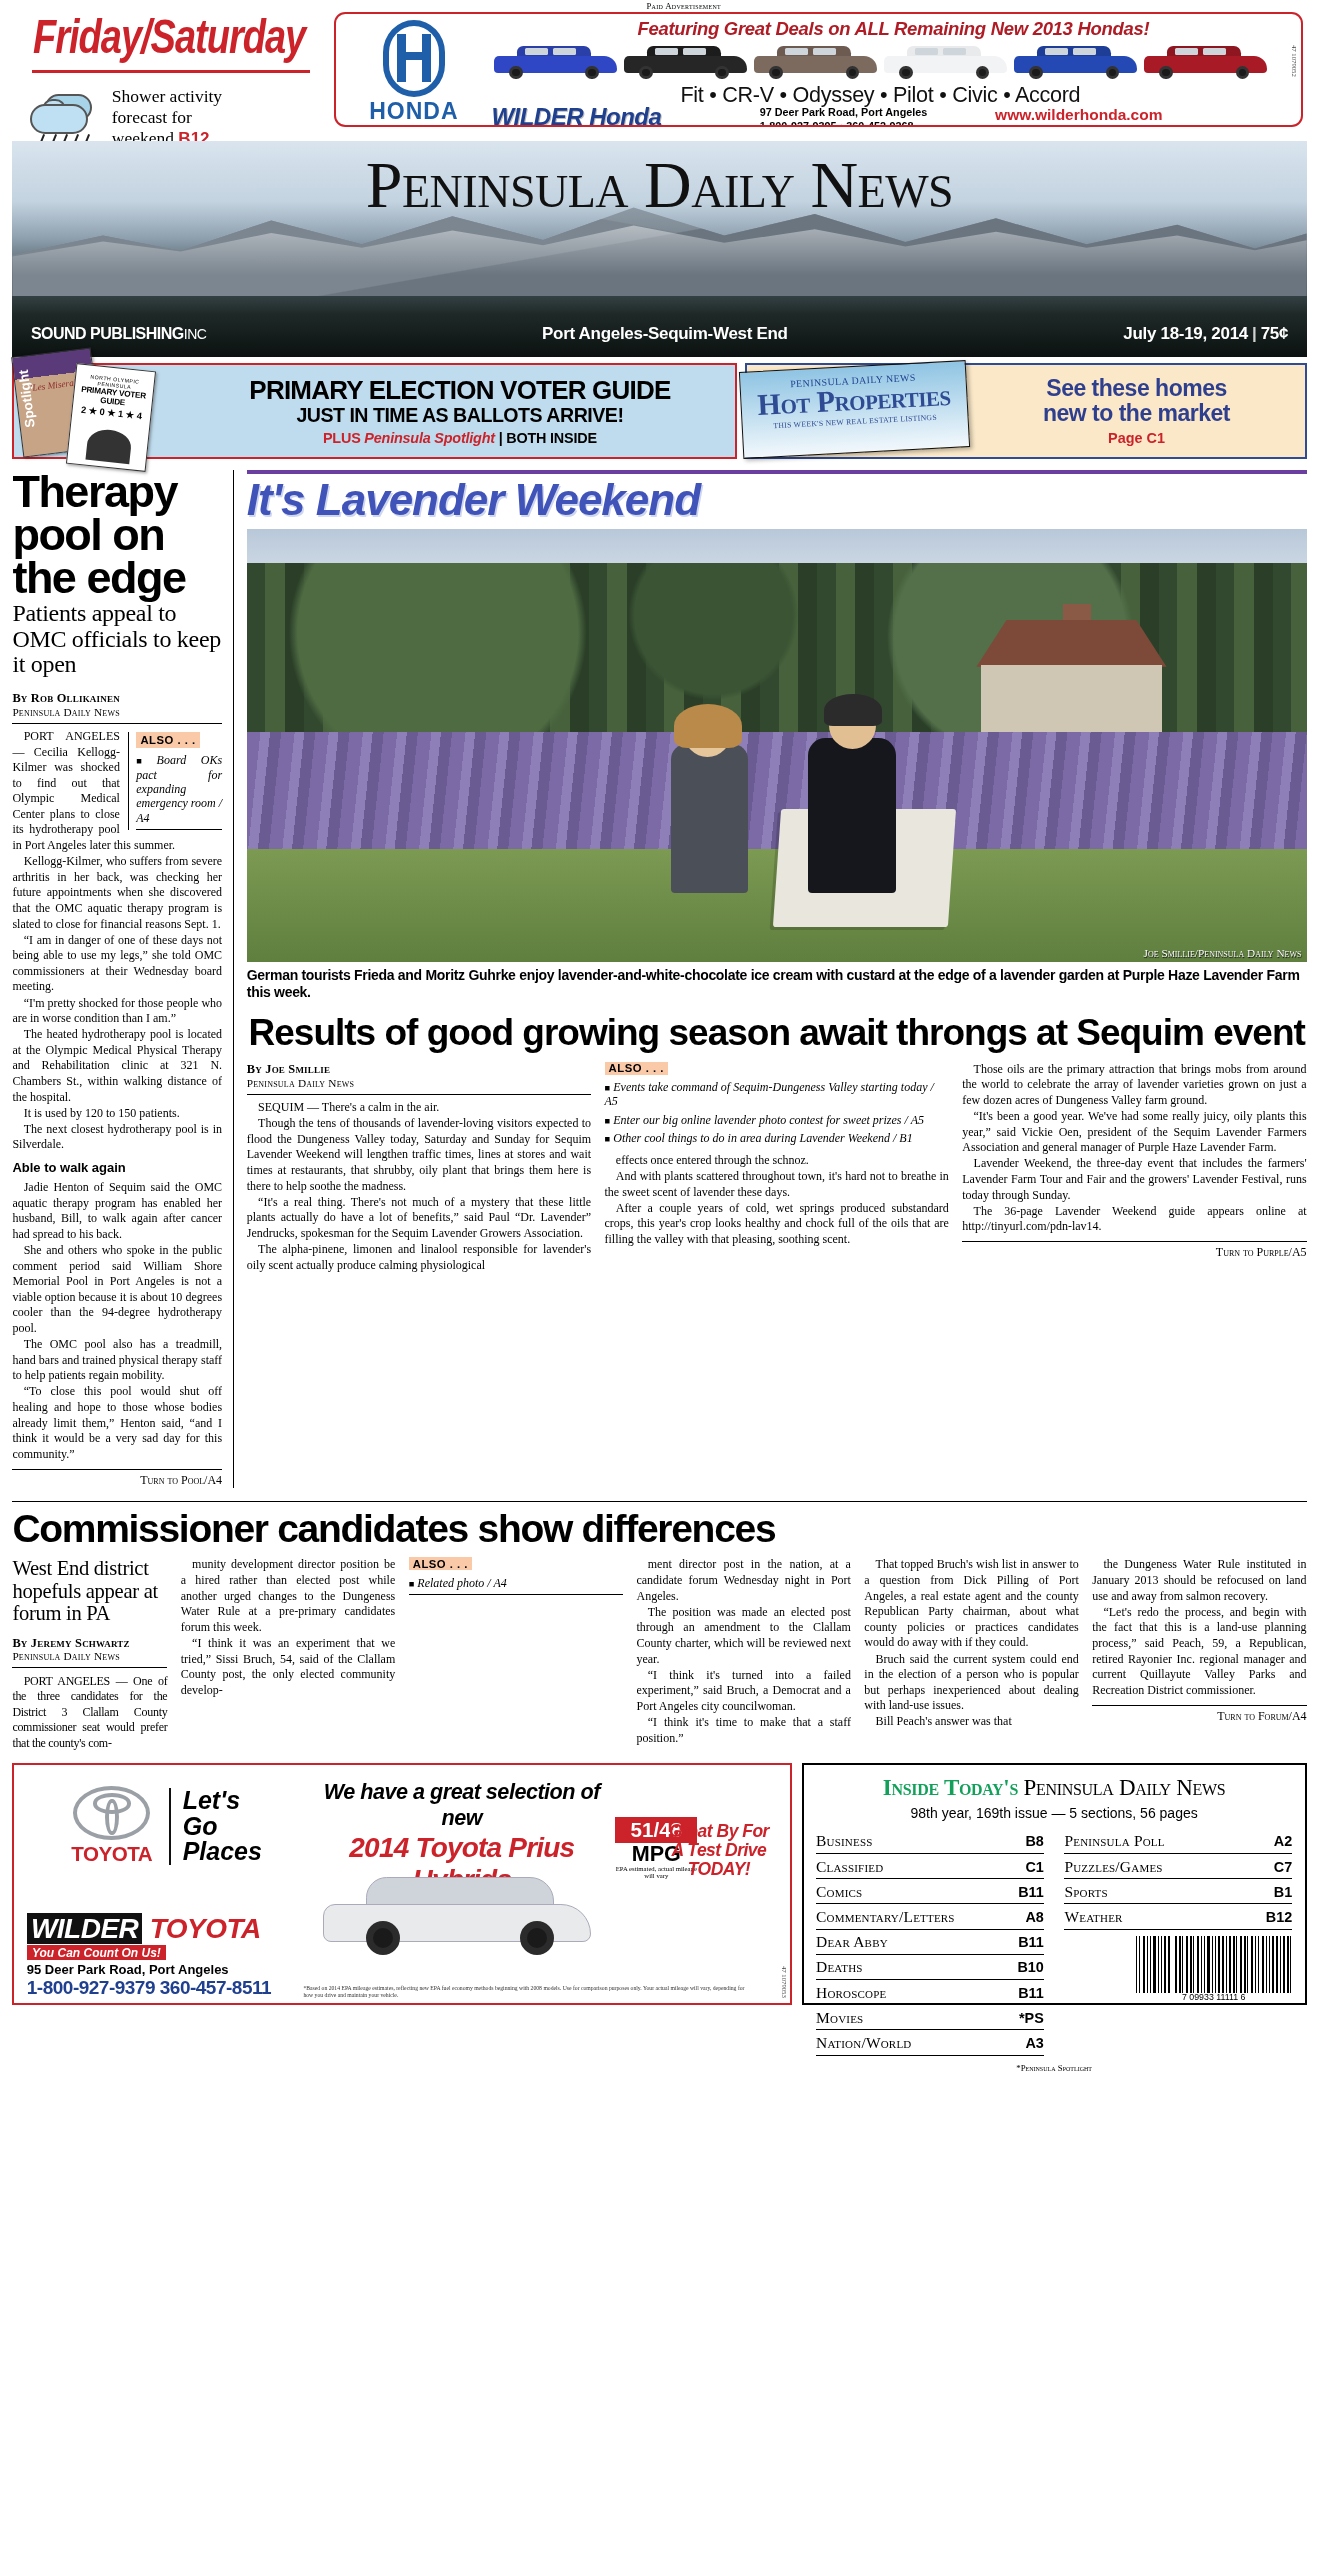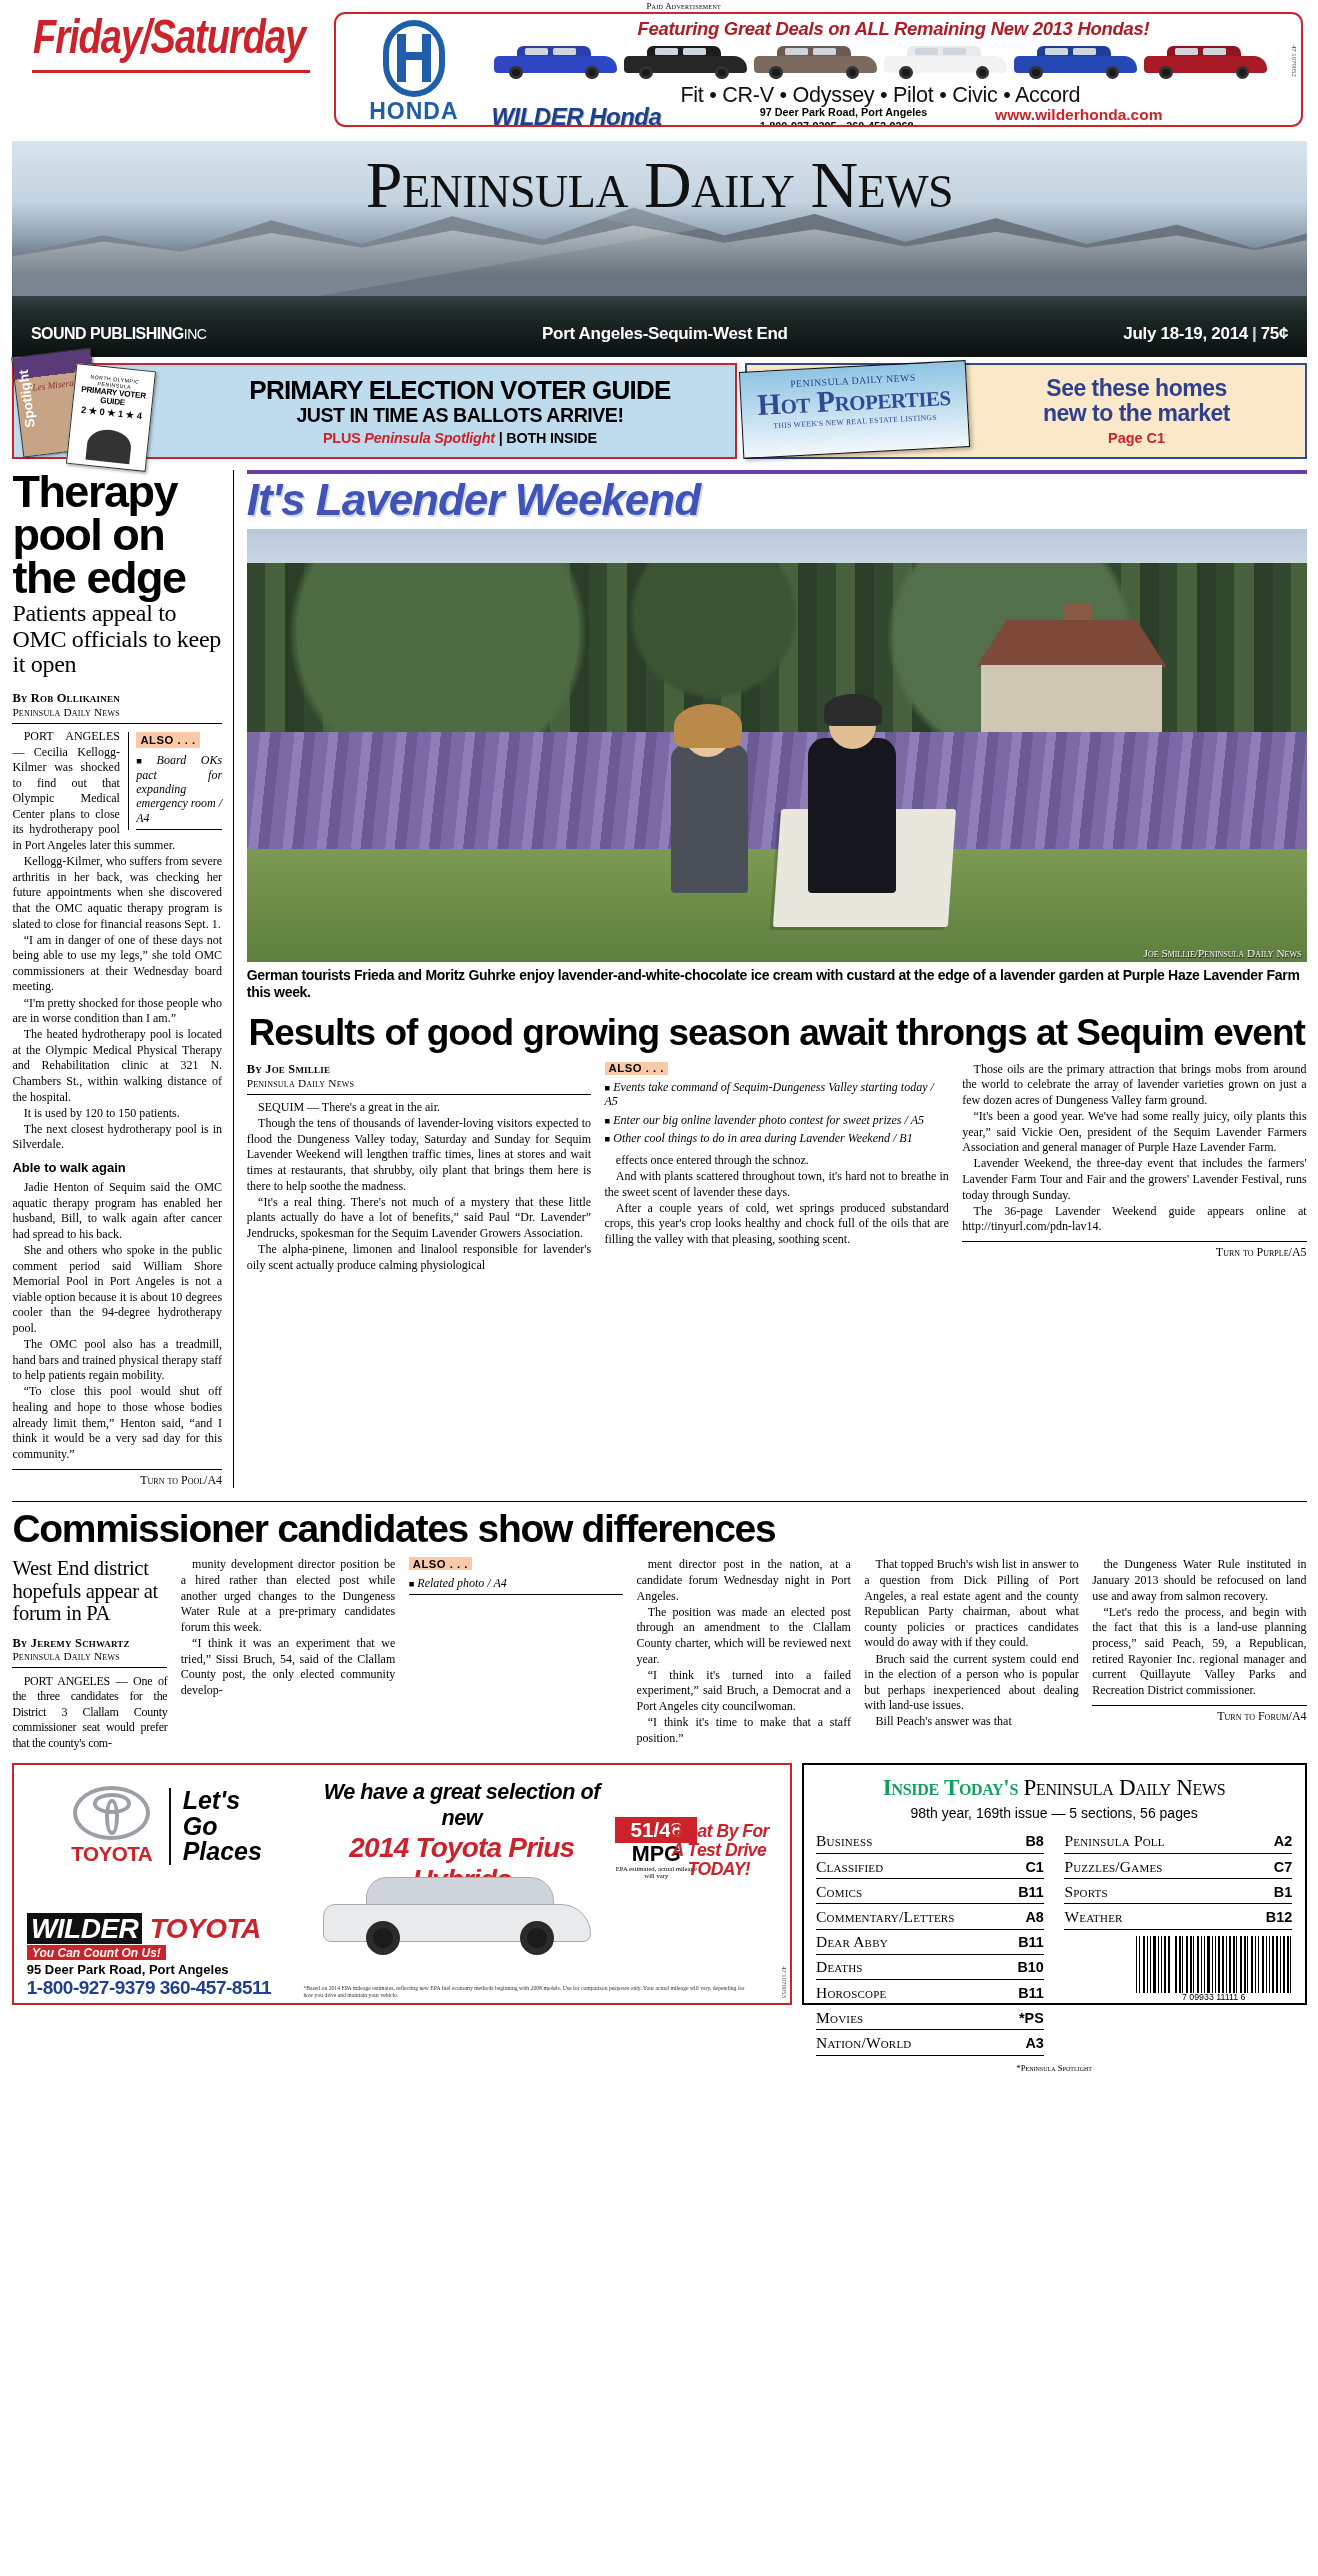--- a/index.html
+++ b/index.html
@@ -304,20 +304,40 @@
 </style>
 </head>
 <body>
 
 <div class="page">
 
   <div class="topstrip">
     <div class="friday-box">
       <div class="friday-word">Friday/Saturday</div>
       <div class="friday-rule"></div>
+      <div class="wx-row">
+        <div class="wx-icon">
+          <div class="cloud-a"></div>
+            <div class="cloud-c"></div>
+            <div class="cloud-b"></div>
+          <div class="rain">
+            <i style="left:2.1px"></i>
+              <i style="left:13.4px"></i>
+              <i style="left:25px"></i>
+              <i style="left:36px"></i>
+              <i style="left:47px"></i>
+          </div>
+        </div>
+        <div class="wx-text">
+          <div>Shower activity</div>
+          <div>forecast for</div>
+          <div><span>weekend</span>
+            <b>B12</b></div>
+        </div>
+      </div>
     </div>
 
     <div class="paidad">Paid Advertisement</div>
 
     <div class="honda-ad">
       <div class="honda-left">
         <div class="h-logo">
           <div class="ring"></div>
             <div class="bar-l"></div>
             <div class="bar-r"></div>
@@ -499,21 +519,21 @@
       <div class="photo-cap">German tourists Frieda and Moritz Guhrke enjoy lavender-and-white-chocolate ice cream with custard at the edge of a lavender garden at Purple Haze Lavender Farm this week.</div>
 
       <div class="hl-results">Results of good growing season await throngs at Sequim event</div>
 
       <div class="cols4">
         <div>
           <div class="byline" style="margin-top:0">By Joe Smillie</div>
           <div class="byline2">Peninsula Daily News</div>
           <div class="rule-thin"></div>
           <div class="story">
-            <p>SEQUIM — There's a great in the air.</p>
+            <p>SEQUIM — There's a calm in the air.</p>
             <p>Though the tens of thousands of lavender-loving visitors expected to flood the Dungeness Valley today, Saturday and Sunday for Sequim Lavender Weekend will lengthen traffic times, lines at stores and wait times at restaurants, that shrubby, oily plant that brings them here is there to help soothe the madness.</p>
             <p>“It's a real thing. There's not much of a mystery that these little plants actually do have a lot of benefits,” said Paul “Dr. Lavender” Jendrucks, spokesman for the Sequim Lavender Growers Association.</p>
             <p>The alpha-pinene, limonen and linalool responsible for lavender's oily scent actually produce calming physiological</p>
           </div>
         </div>
         <div>
           <div class="alsobox alsobox2" style="float:none;width:auto;margin:0 0 7.2px;padding-left:0;border-left:none;">
             <div class="tag">ALSO . . .</div>
             <ul>
               <li>Events take command of Sequim-Dungeness Valley starting today / A5</li>

